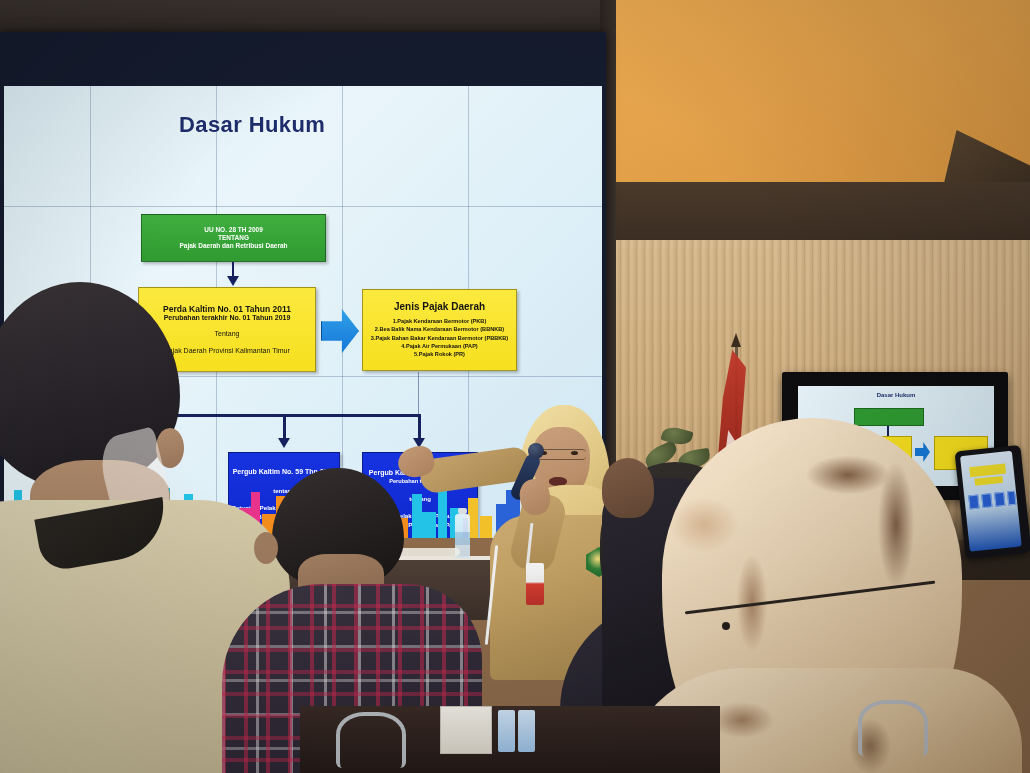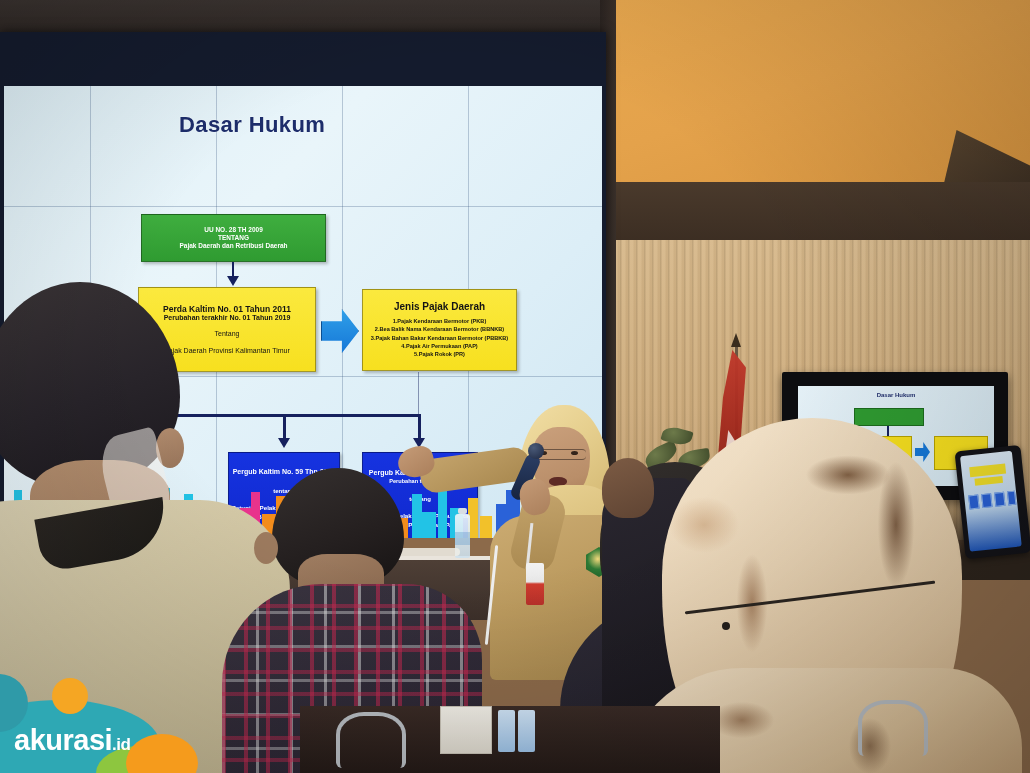--- a/index.html
+++ b/index.html
@@ -703,24 +703,14 @@
 
   <div class="fg-table"></div>
   <div class="fg-box"></div>
   <div class="fg-cup" style="left:498px;top:710px;"></div>
   <div class="fg-cup" style="left:518px;top:710px;"></div>
   <div class="fg-chair" style="left:336px;top:712px;"></div>
   <div class="fg-chair" style="left:858px;top:700px;"></div>
 
   <div class="vignette"></div>
 
-  <div class="wm">
-    <div class="wm-teal"></div>
-    <div class="wm-teal2"></div>
-    <div class="wm-orange"></div>
-    <div class="wm-green"></div>
-    <div class="wm-orange2"></div>
-    <div class="wm-text">
-      <span>akurasi</span><span class="wm-id">.id</span>
-    </div>
-  </div>
 
 </div>
 
 </body></html>

